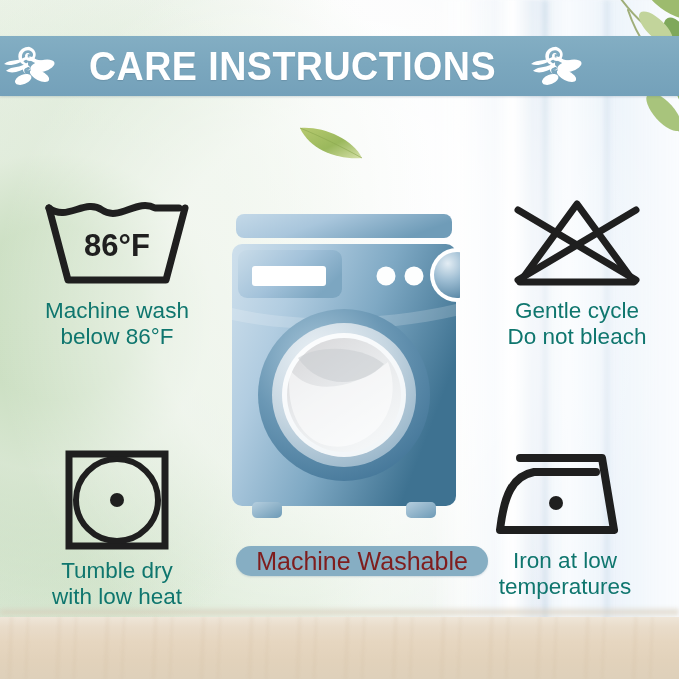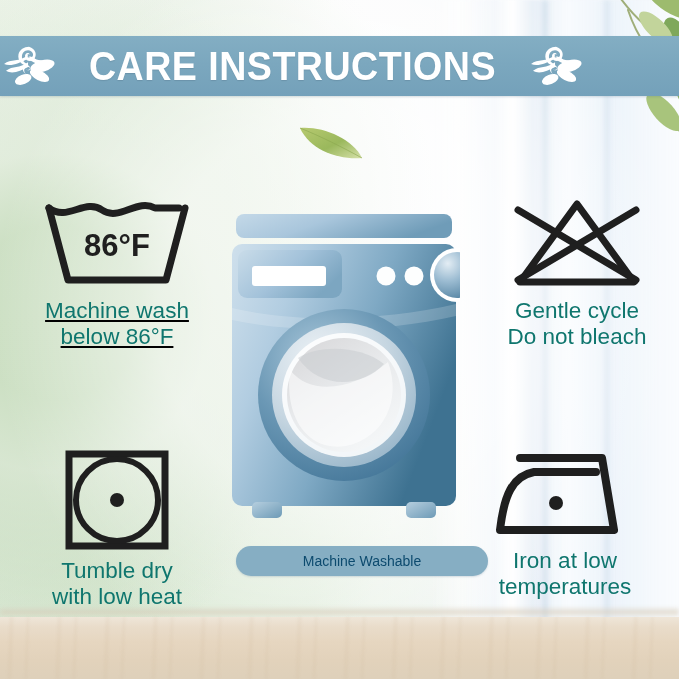--- a/index.html
+++ b/index.html
@@ -63,32 +63,32 @@
   .banner-title{color:#ffffff;font-size:40px;font-weight:700;letter-spacing:.5px;
     line-height:1;transform:scaleX(.94);white-space:nowrap;
     text-shadow:0 1px 1px rgba(70,100,120,.25);}
   .fleur{width:58px;height:46px;flex:0 0 auto;}
 
   
   .sym{position:absolute;text-align:center;}
   .sym .glyph{display:block;margin:0 auto;}
   .sym .cap{margin-top:6px;color:#0f766e;font-size:22.5px;line-height:1.17;white-space:pre-line;}
 
-  .sym-wash{left:14px;top:196px;width:206px;text-decoration:underline;}
+  .sym-wash{left:14px;top:196px;width:206px;}
   .sym-bleach{left:474px;top:196px;width:206px;text-align:center;}
   .sym-dry{left:14px;top:446px;width:206px;}
   .sym-iron{left:462px;top:446px;width:206px;}
 
   
   .washer{position:absolute;left:228px;top:212px;width:232px;height:320px;}
   .badge{position:absolute;left:236px;top:546px;width:252px;height:30px;
     background:#86aec3;border-radius:15px;
     display:flex;align-items:center;justify-content:center;
     box-shadow:0 1px 2px rgba(110,140,160,.28);}
-  .badge-text{color:#0c4a6e;font-size:14px;line-height:1;white-space:nowrap;}
+  .badge-text{color:#7f1d1d;font-size:25px;line-height:1;white-space:nowrap;}
 </style>
 </head>
 <body>
 
 <div id="stage">
 
   <div class="bg-base"></div>
   <div class="bg-curtain"></div>
   <div class="bg-curtain-line" style="left:540px;"></div>
   <div class="bg-curtain-line" style="left:602px;opacity:.7;"></div>

